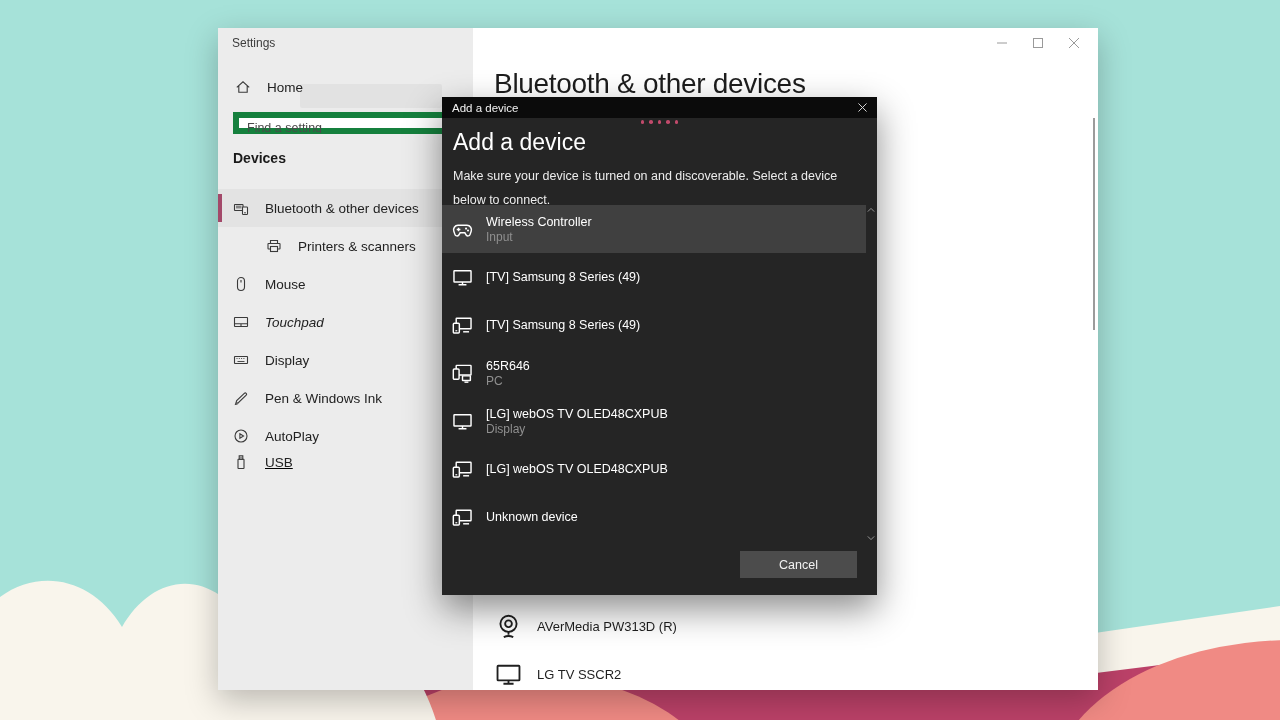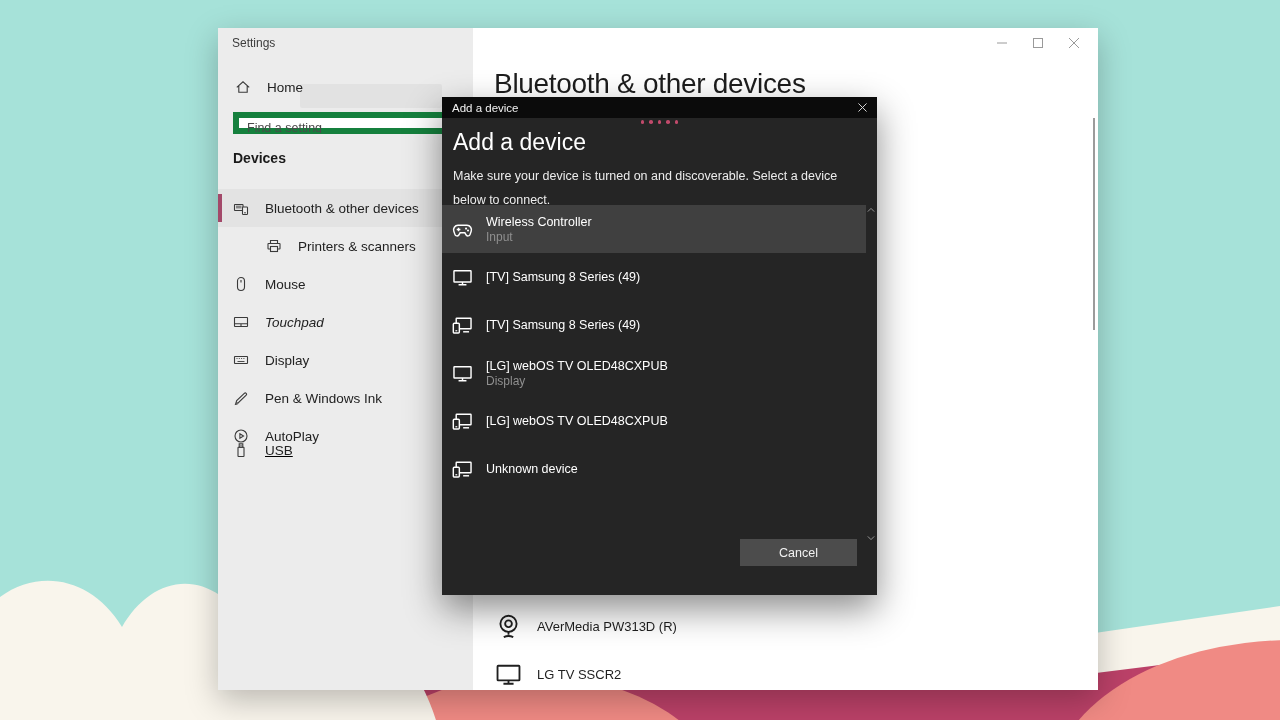--- a/index.html
+++ b/index.html
@@ -56,21 +56,21 @@
   .dlg-h{position:absolute;left:11px;top:32px;margin:0;font-size:23px;font-weight:300;color:#fff;}
   .dlg-desc{position:absolute;left:11px;top:67px;margin:0;width:400px;font-size:12.5px;line-height:24px;color:#ececec;}
   .dev-list{position:absolute;left:0;right:0;top:108px;height:338px;}
   .dev-row{height:48px;margin-right:11px;display:flex;align-items:center;gap:13px;padding-left:10px;cursor:default;}
   .dev-row.hl{background:#404040;}
   .dev-name{font-size:12.5px;line-height:15px;color:#fff;}
   .dev-type{font-size:12px;line-height:14px;color:#8f8f8f;}
   .dlg-scroll-arrow{position:absolute;right:1px;width:10px;height:10px;display:flex;align-items:center;justify-content:center;color:#9a9a9a;background:transparent;border:0;padding:0;}
   .dlg-scroll-arrow svg{width:8px;height:8px;}
   .arrow-up{top:108px;} .arrow-down{top:436px;}
-  .cancel-btn{position:absolute;left:298px;top:442px;width:117px;height:27px;background:#4c4c4c;border:0;
+  .cancel-btn{position:absolute;left:298px;top:454px;width:117px;height:27px;background:#4c4c4c;border:0;
     color:#f2f2f2;font-size:12.5px;font-family:"Liberation Sans",sans-serif;}
 </style>
 </head>
 <body>
 
 <svg class="wallpaper" viewBox="0 0 1280 720" preserveAspectRatio="none">
   <rect class="wp-teal" x="0" y="0" width="1280" height="720"></rect>
   <rect class="wp-rose" x="390" y="640" width="890" height="80"></rect>
   <polygon class="wp-cream" points="1088,634 1280,606 1280,650 1088,674"></polygon>
   <ellipse class="wp-salmon" cx="1292" cy="792" rx="242" ry="152"></ellipse>
@@ -184,21 +184,21 @@
         </div>
         <div class="side-row" style="top: 389px;">
           <span class="icon i16">
             <svg viewBox="0 0 16 16">
               <circle cx="8" cy="8" r="6" stroke="currentColor" fill="none" stroke-width="1.1"></circle>
               <path d="M6.9 5.8v4.4L10.5 8z" stroke="currentColor" fill="none" stroke-width="1.1"></path>
             </svg>
           </span>
           <span class="lbl">AutoPlay</span>
         </div>
-        <div class="side-row" style="top: 403px; text-decoration: underline;">
+        <div class="side-row" style="top: 415px; text-decoration: underline;">
           <span class="icon i16">
             <svg viewBox="0 0 16 16">
               <rect x="5" y="5.2" width="6" height="9.3" rx=".5" stroke="currentColor" fill="none" stroke-width="1.1"></rect>
               <rect x="6.2" y="1.8" width="3.6" height="3.4" stroke="currentColor" fill="none" stroke-width="1.1"></rect>
               <path d="M7.3 2.8v1M8.7 2.8v1" stroke="currentColor" stroke-width=".8"></path>
             </svg>
           </span>
           <span class="lbl">USB</span>
         </div>
       </div>
@@ -286,20 +286,34 @@
           <svg viewBox="0 0 16 16">
             <rect x="3.2" y="2.5" width="11.3" height="8" rx=".4" stroke="currentColor" fill="none" stroke-width="1.1"></rect>
             <path d="M8.5 12.8h4.5" stroke="currentColor" fill="none" stroke-width="1.1"></path>
             <rect x="1" y="6.3" width="4.6" height="7.4" rx=".8" fill="#252525" stroke="currentColor" stroke-width="1.1"></rect>
             <path d="M2.6 12h1.4" stroke="currentColor" stroke-width=".9"></path>
           </svg>
         </span>
         <div class="dev-text">
          <div class="dev-name">[TV] Samsung 8 Series (49)</div>
 
+       </div>
+      </div>
+      <div class="dev-row">
+        <span class="icon i21">
+          <svg viewBox="0 0 16 16">
+            <rect x="3.2" y="1.8" width="11.3" height="7.4" rx=".4" stroke="currentColor" fill="none" stroke-width="1.1"></rect>
+            <rect x="1" y="4.6" width="4.4" height="7.8" rx=".8" fill="#252525" stroke="currentColor" stroke-width="1.1"></rect>
+            <rect x="8" y="9.8" width="6" height="3.6" rx=".3" fill="#252525" stroke="currentColor" stroke-width="1.1"></rect>
+            <path d="M9.5 14.6h3" stroke="currentColor" fill="none" stroke-width="1.1"></path>
+          </svg>
+        </span>
+        <div class="dev-text">
+         <div class="dev-name">65R646</div>
+         <div class="dev-type">PC</div>
        </div>
       </div>
       <div class="dev-row">
         <span class="icon i21">
           <svg viewBox="0 0 16 16">
             <rect x="1.5" y="2.8" width="13" height="8.7" rx=".4" stroke="currentColor" fill="none" stroke-width="1.1"></rect>
             <path d="M8 11.5v1.8M5 13.5h6" stroke="currentColor" fill="none" stroke-width="1.1"></path>
           </svg>
         </span>
         <div class="dev-text">

